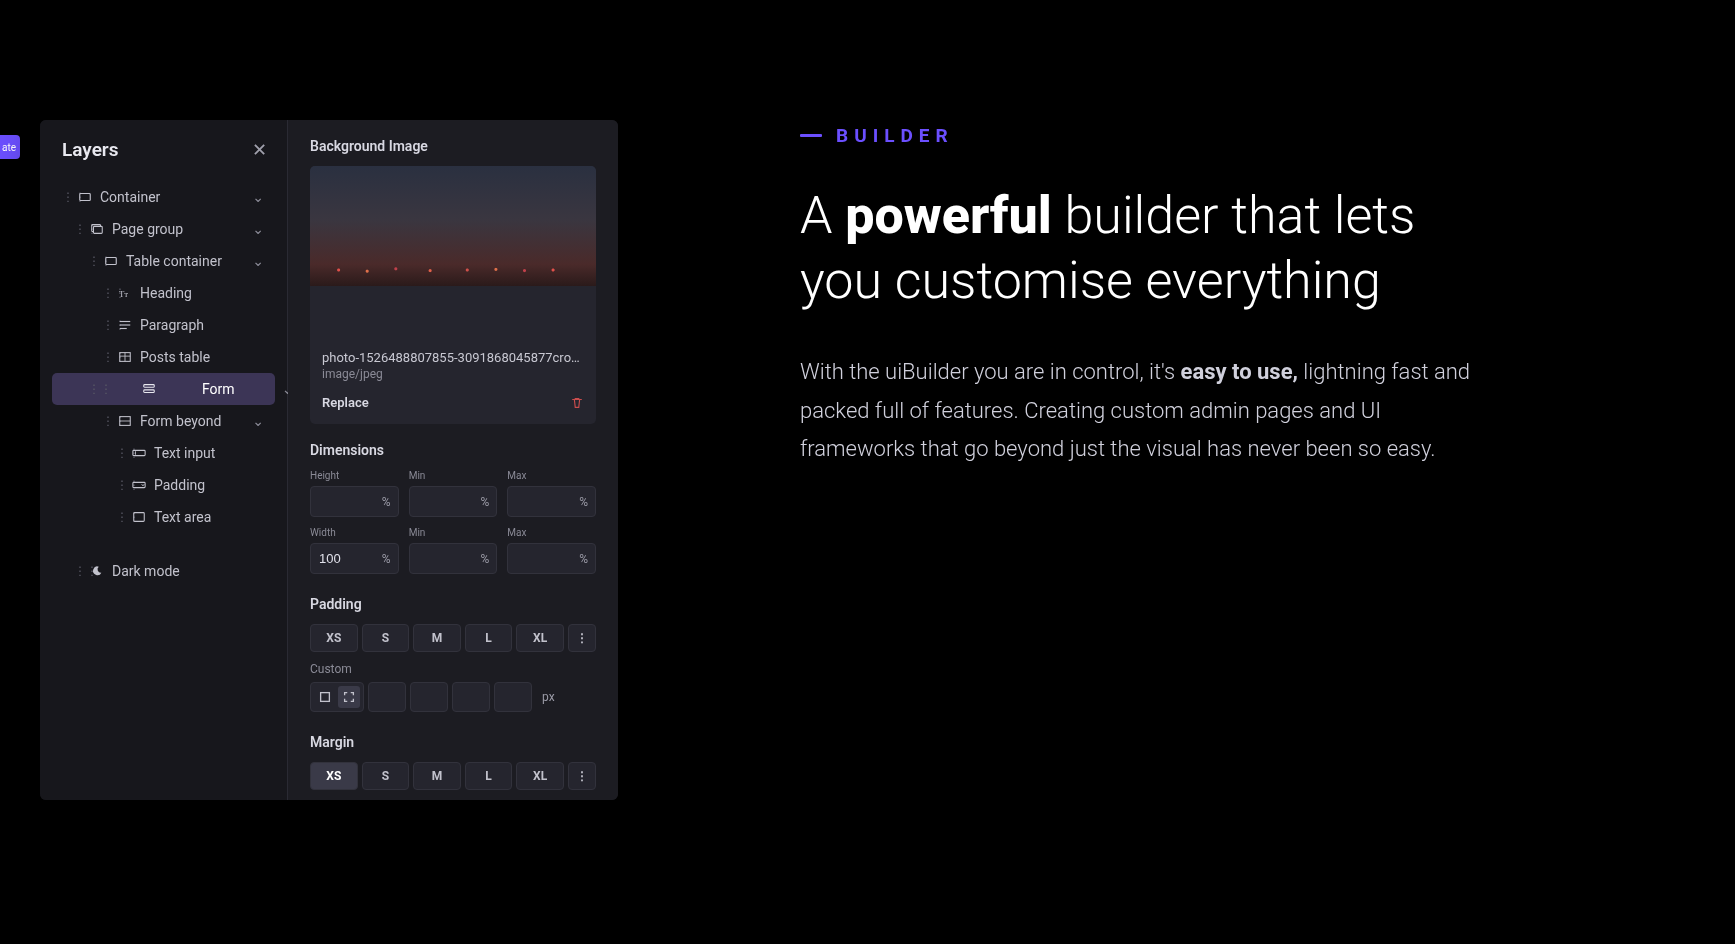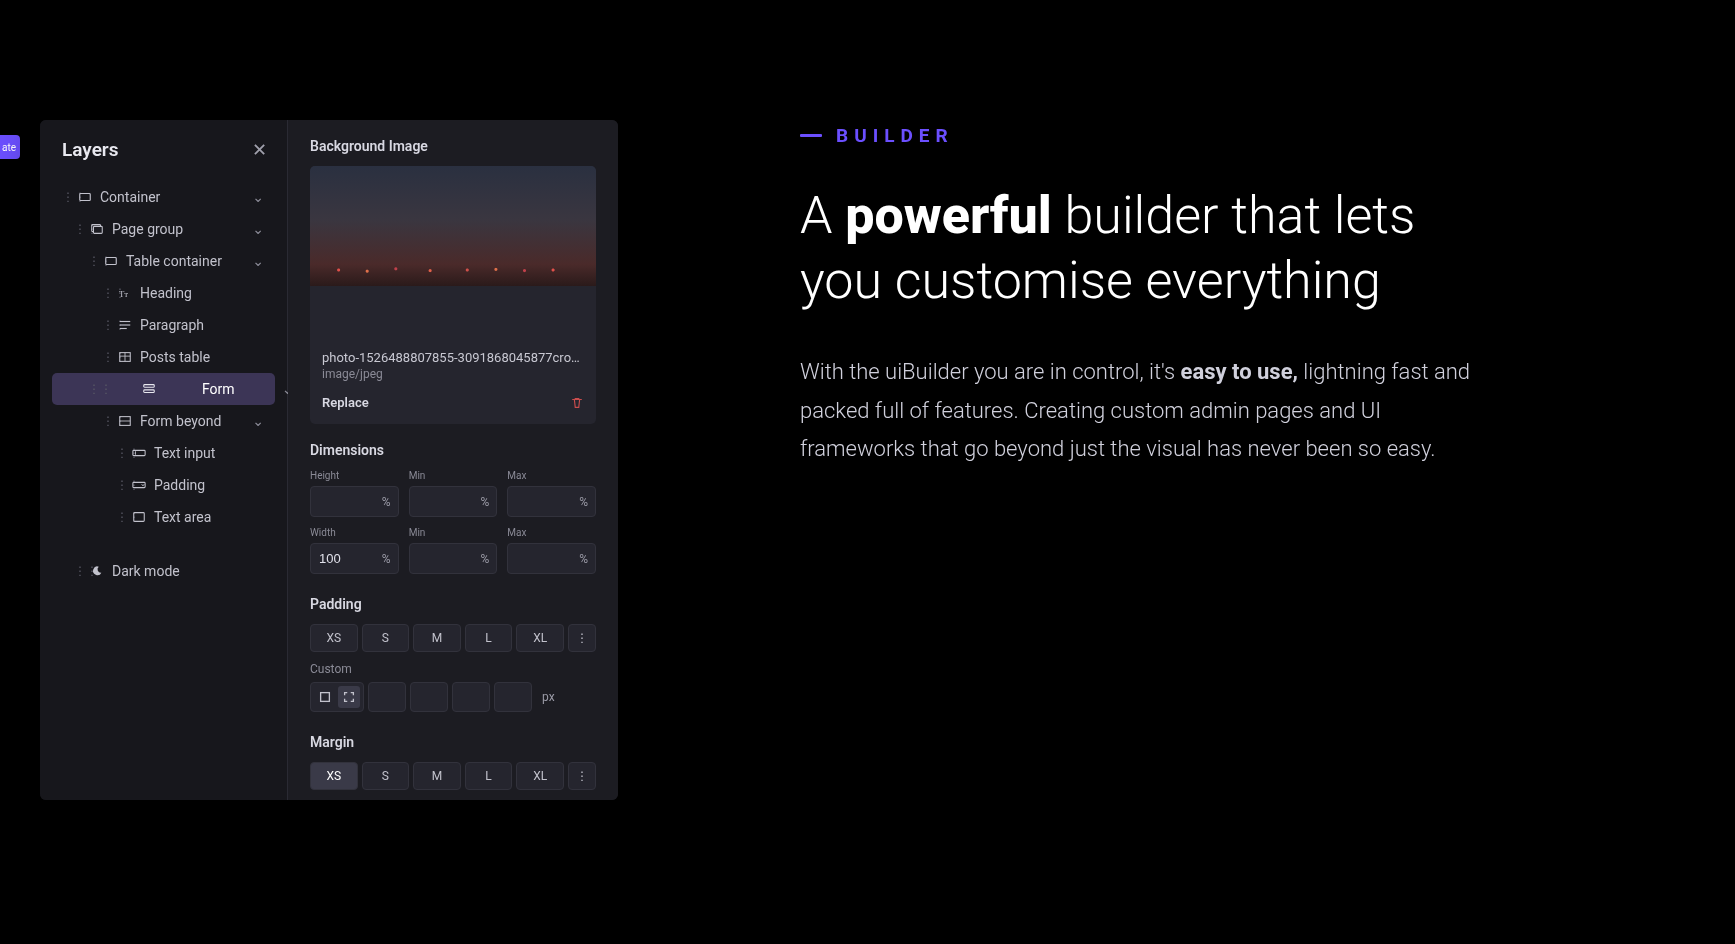--- a/index.html
+++ b/index.html
@@ -222,21 +222,21 @@
     gap: 4px;
     margin-bottom: 10px;
   }
   .size-btn {
     background: #25252e;
     border: 1px solid #32323c;
     border-radius: 4px;
     padding: 6px 0;
     color: #c2c2cc;
     font-size: 12px;
-    font-weight: 400;
+    font-weight: 700;
     text-align: center;
     cursor: pointer;
     flex: 1;
   }
   .size-btn.narrow { flex: 0 0 28px; }
   .size-btn.active { background: #3a3a48; color: #fff; }
 
   .custom-label {
     font-size: 12px;
     color: #8a8a96;

